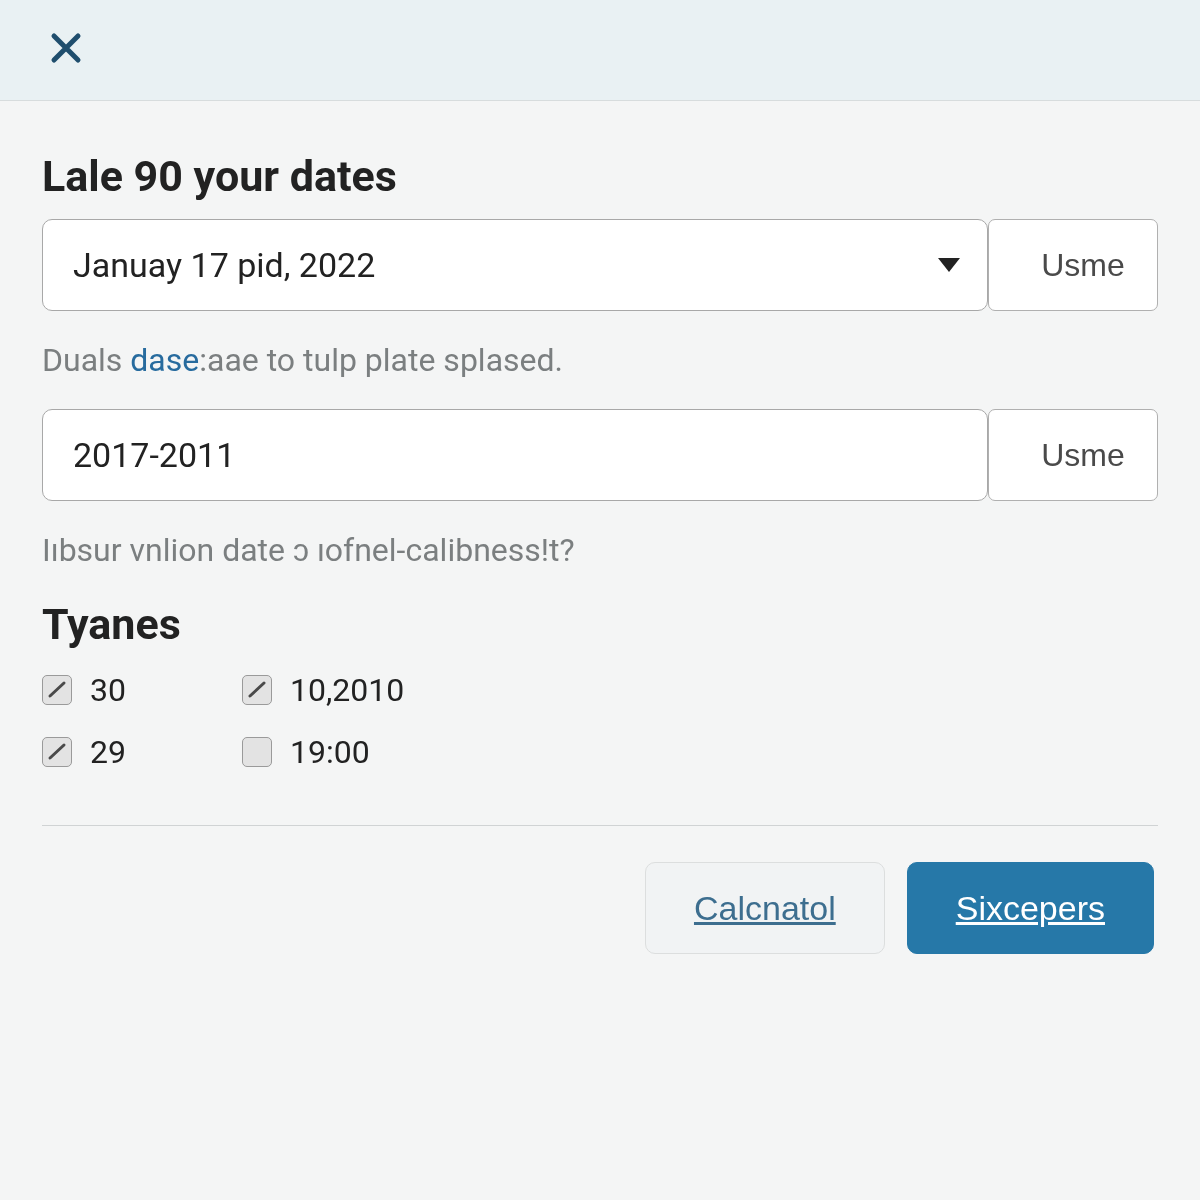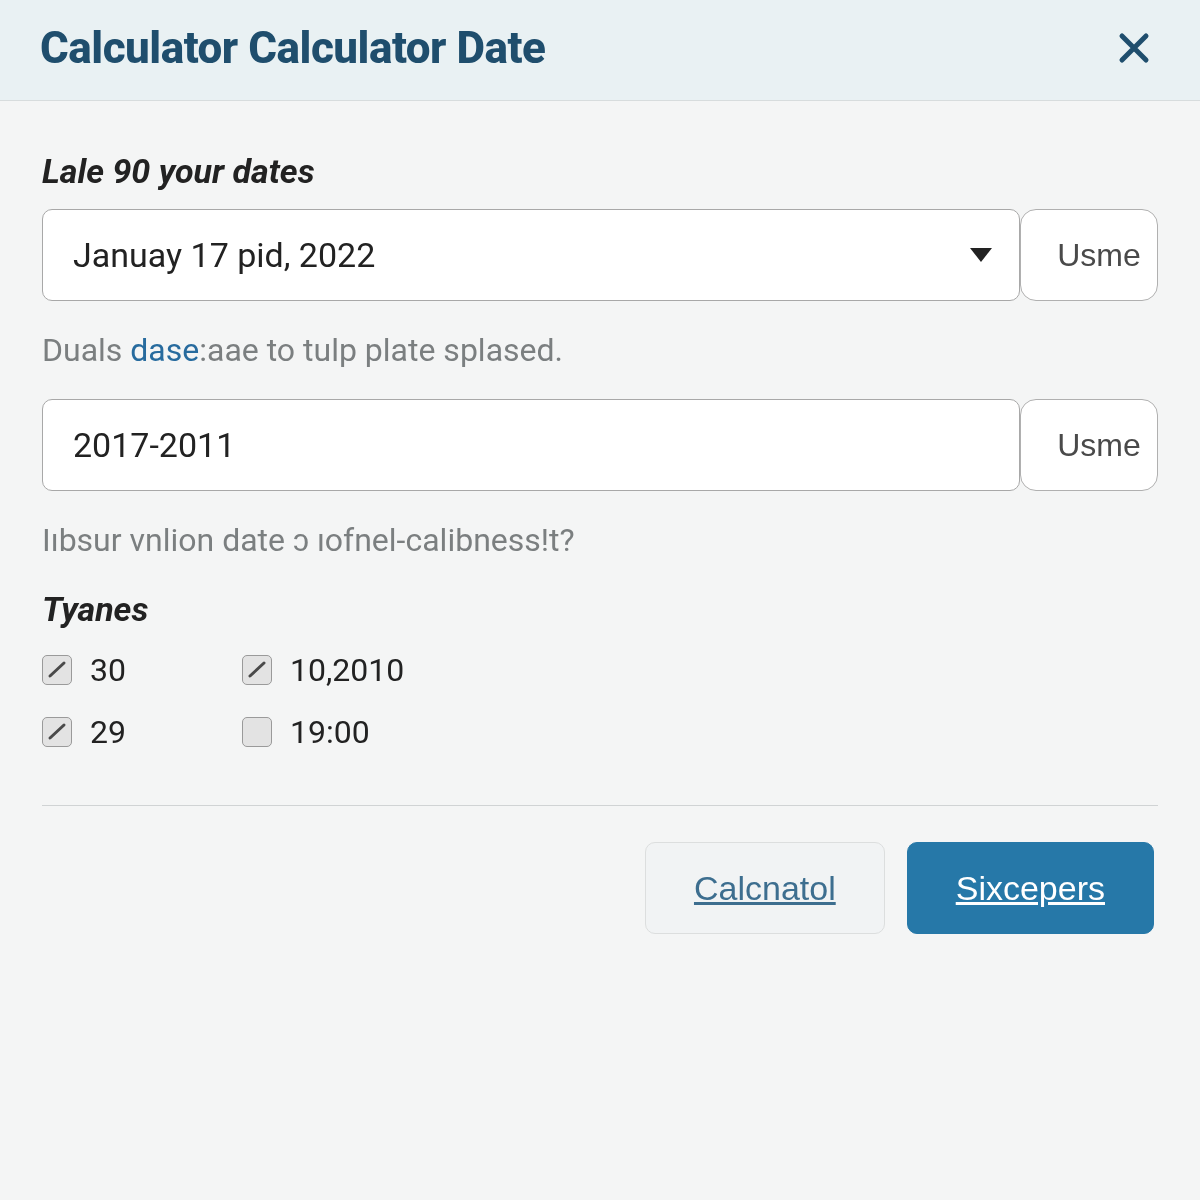--- a/index.html
+++ b/index.html
@@ -31,25 +31,24 @@
       padding: 8px;
     }
     .close-btn svg { width: 36px; height: 36px; display: block; }
     .close-btn svg path { stroke: #1f4e6d; stroke-width: 5; stroke-linecap: round; fill: none; }
 
     .content {
       padding: 50px 42px 0 42px;
     }
 
     .field-label {
-      font-size: 34px;
+      font-size: 43px;
       font-weight: 700;
       color: #222;
       margin-bottom: 18px;
-      font-style: italic;
     }
 
     .input-row {
       display: flex;
       gap: 0;
       align-items: stretch;
     }
 
     .select-wrap, .text-input {
       flex: 1;
@@ -74,23 +73,23 @@
       position: absolute;
       right: 28px;
       top: 50%;
       transform: translateY(-50%);
       pointer-events: none;
     }
     .caret svg { width: 22px; height: 14px; display: block; }
     .caret svg polygon { fill: #222; }
 
     .side-btn {
-      width: 138px;
+      width: 170px;
       border: 1px solid #b0b0b0;
-      border-radius: 16px;
+      border-radius: 7px;
       background: #fff;
       font-size: 32px;
       color: #4a4a4a;
       cursor: pointer;
       display: flex;
       align-items: center;
       justify-content: center;
       padding-left: 20px;
     }
 
@@ -166,21 +165,20 @@
     .btn-primary {
       background: #2678a8;
       border: 1px solid #2678a8;
       color: #fff;
     }
   </style>
 </head>
 <body>
 
 <div class="header">
-  <div class="header-title">Calculator Calculator Date</div>
   <button class="close-btn">
     <svg viewBox="0 0 36 36">
       <path d="M6 6 L30 30 M30 6 L6 30"></path>
     </svg>
   </button>
 </div>
 
 <div class="content">
 
   <div class="field-label">Lale 90 your dates</div>

